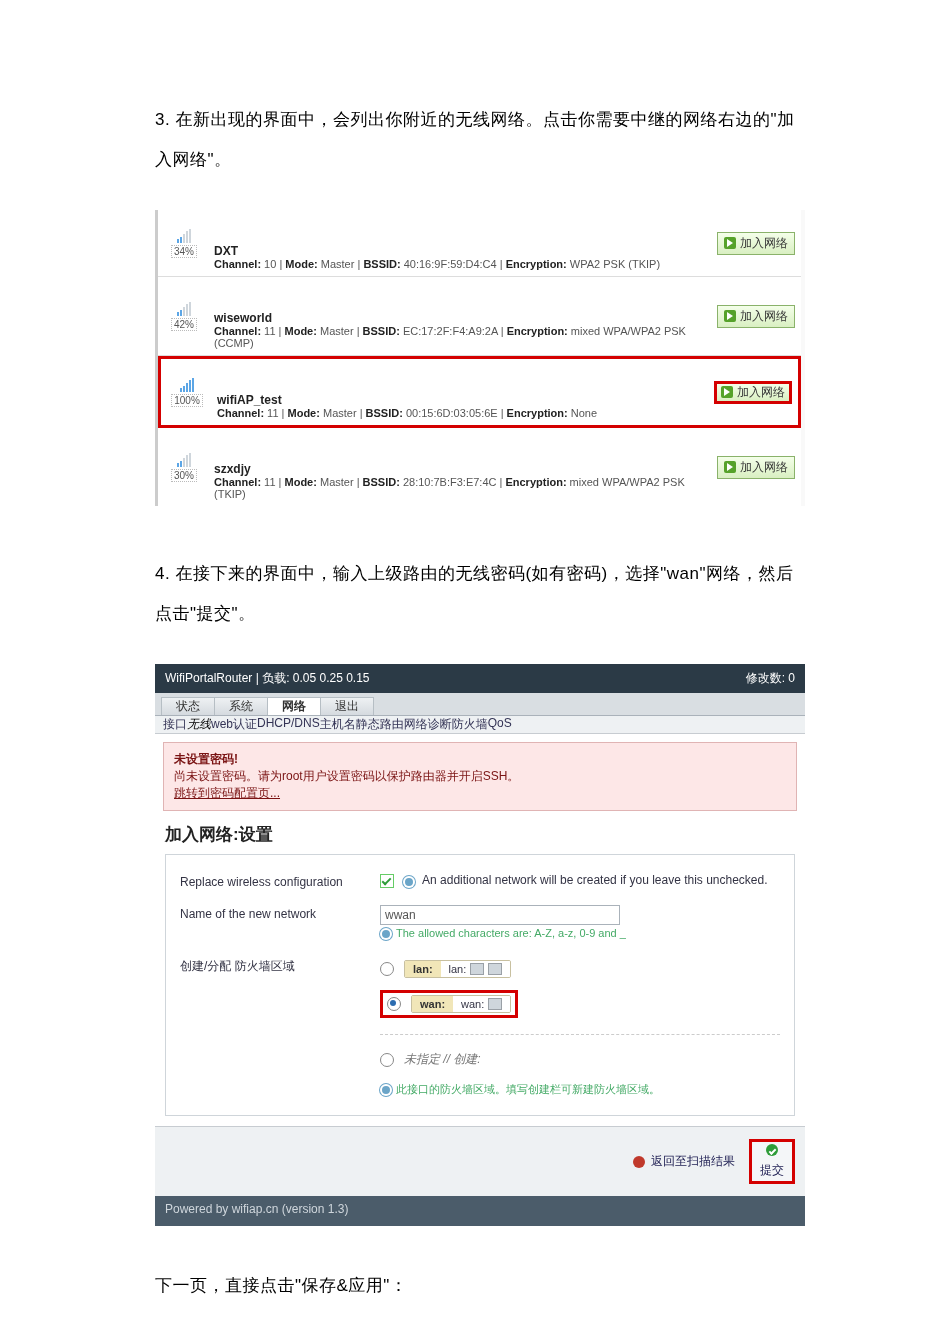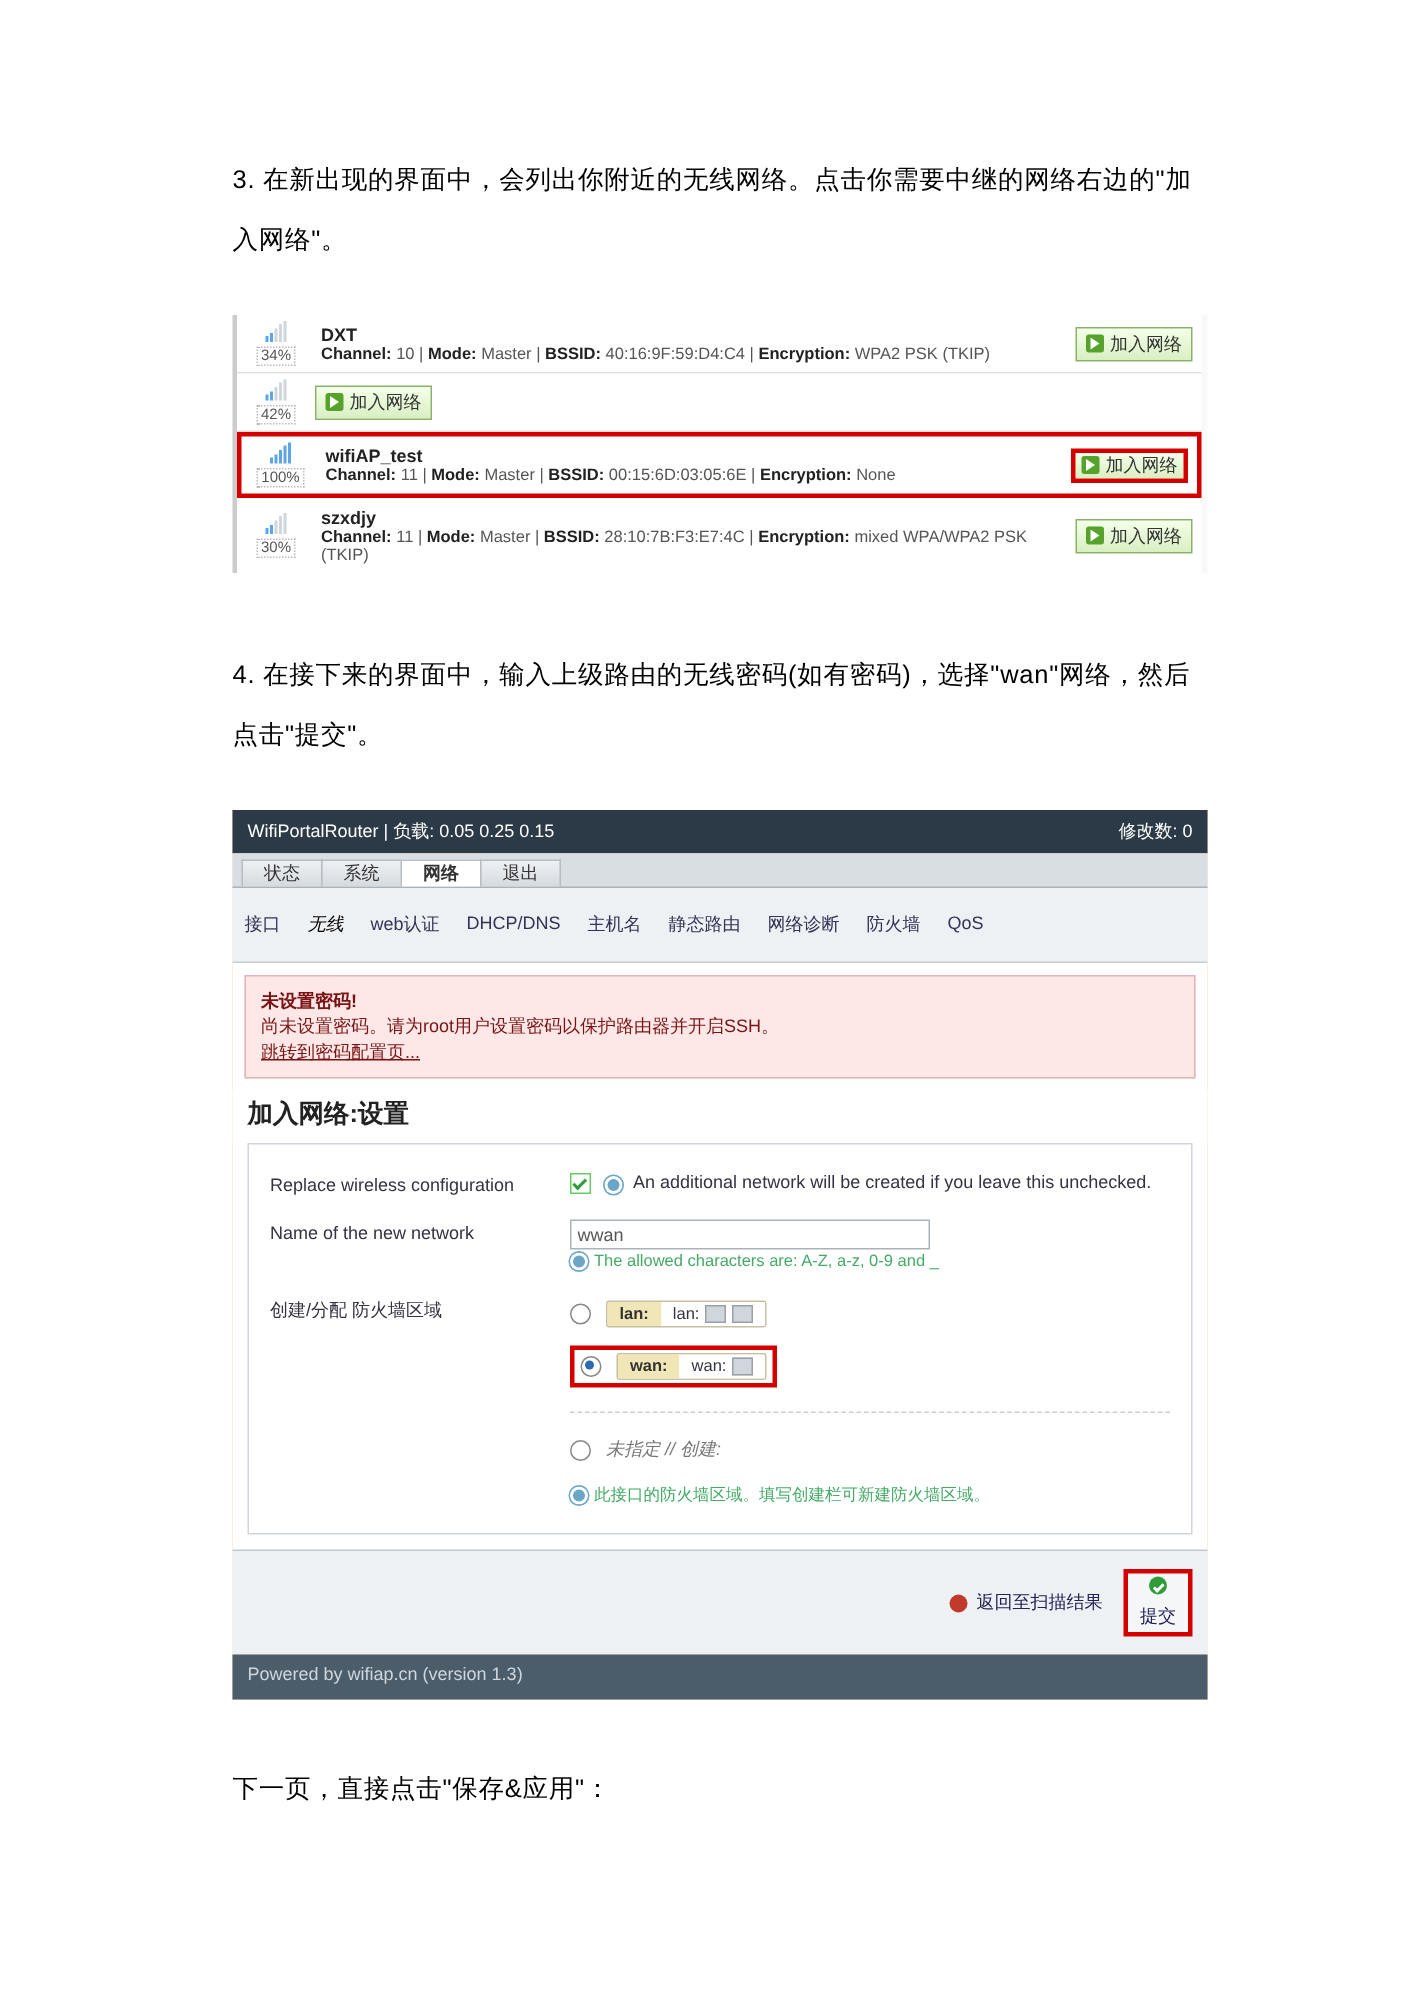--- a/index.html
+++ b/index.html
@@ -75,20 +75,21 @@
     color: #555;
   }
   .infocol {
     flex: 1;
     padding: 2px 0 2px 4px;
   }
   .ssid {
     font-weight: bold;
     font-size: 12px;
     color: #222;
+    margin-top: 28px;
   }
   .meta { font-size: 11px; color: #555; }
   .meta b { color: #222; font-weight: bold; }
   .joinbtn {
     display: inline-flex;
     align-items: center;
     gap: 4px;
     border: 1px solid #8ab26a;
     background: linear-gradient(#f4ffe9,#d9efc2);
     padding: 2px 6px;
@@ -146,22 +147,21 @@
     border-bottom: none;
     background: linear-gradient(#eef1f3,#d5dadf);
     margin-right: -1px;
     color: #333;
     cursor: pointer;
   }
   .top-tabs .ttab.active { background: #fff; font-weight: bold; }
   .sub-tabs {
     display: flex;
     background: #eef1f3;
-    padding: 16px 8px;
-    gap: 18px;
+    padding: 0 8px;
     font-size: 12px;
     border-bottom: 1px solid #c7ccd1;
   }
   .sub-tabs .stab { color: #335; cursor: pointer; }
   .sub-tabs .stab.on { font-style: italic; color: #000; }
   .warn {
     margin: 8px;
     border: 1px solid #e0b4b4;
     background: #fde7e7;
     padding: 8px 10px;
@@ -370,20 +370,26 @@
     <div class="netrow">
       <div class="sigcol">
         <div class="bars">
           <span class="on"></span>
             <span class="on"></span>
             <span></span>
             <span></span>
             <span></span>
         </div><br>
         <span class="pctbox">42%</span>
+      </div>
+      <div class="infocol">
+        <div class="ssid">wiseworld</div>
+        <div class="meta">
+          <b>Channel:</b> 11 | <b>Mode:</b> Master | <b>BSSID:</b> EC:17:2F:F4:A9:2A | <b>Encryption:</b> mixed WPA/WPA2 PSK (CCMP)
+        </div>
       </div>
       <div class="joinbtn">
         <span class="ico"></span>
         <span>加入网络</span>
       </div>
     </div>
 
     <div class="netrow hl">
       <div class="sigcol">
         <div class="bars">

